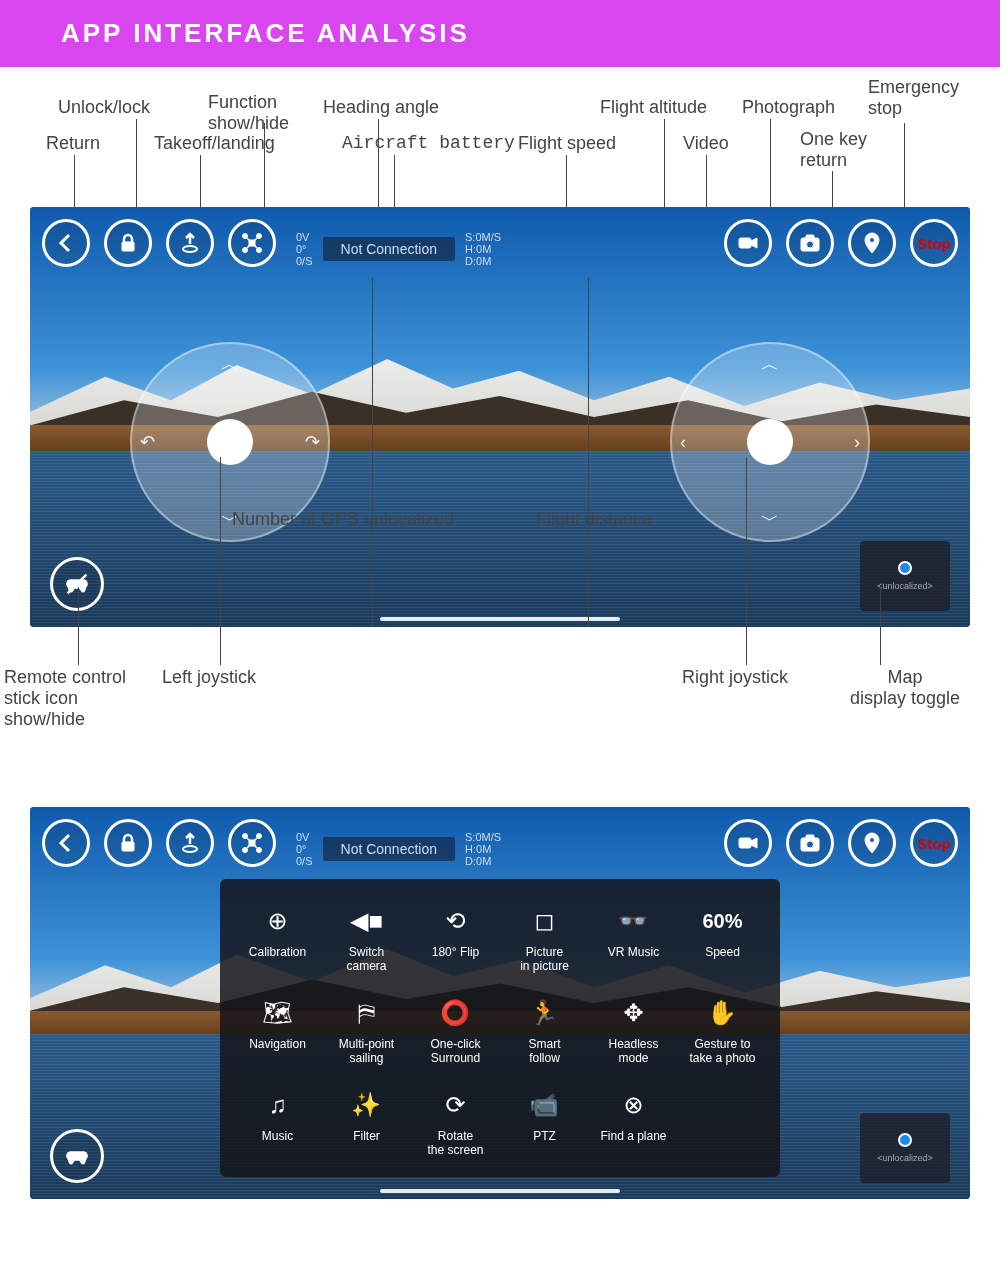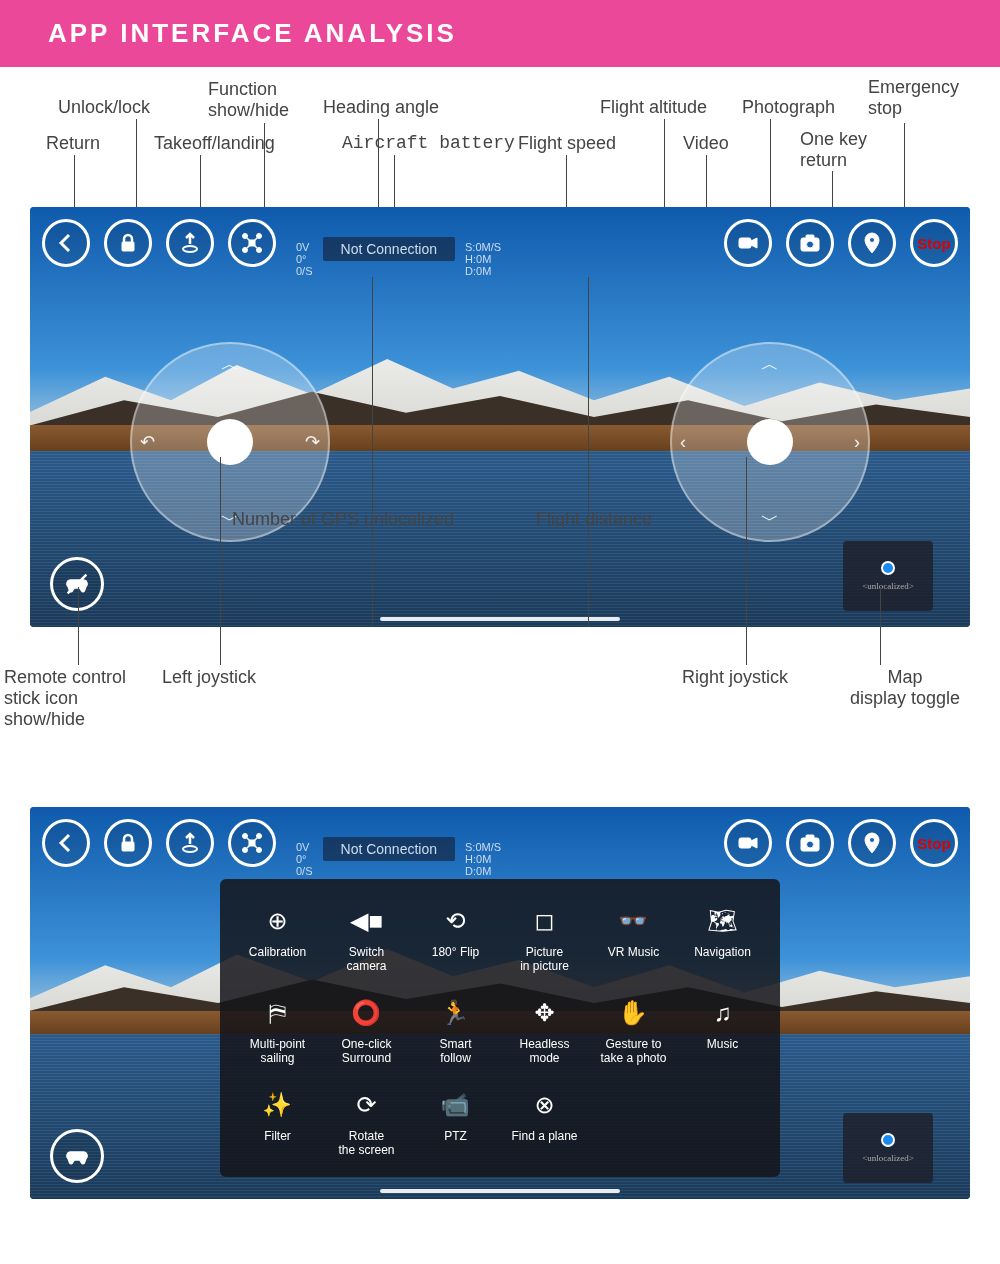--- a/index.html
+++ b/index.html
@@ -3,22 +3,22 @@
 <meta charset="utf-8">
 <style>
 * { margin: 0; padding: 0; box-sizing: border-box; }
 body {
   font-family: -apple-system, "Segoe UI", Arial, sans-serif;
   background: #fff;
   width: 1000px;
   color: #333;
 }
 .header-bar {
-  background: #ec4899;
-  padding: 18px 48px;
+  background: #d946ef;
+  padding: 18px 61px;
   color: #fff;
 }
 .header-title {
   font-size: 26px;
   font-weight: 600;
   letter-spacing: 3px;
 }
 .labels-area {
   position: relative;
   height: 140px;
@@ -68,21 +68,21 @@
   cursor: pointer;
 }
 .circle-btn svg { width: 24px; height: 24px; fill: #fff; stroke: #fff; }
 .stop-btn {
   color: #d00;
   font-weight: bold;
   font-size: 15px;
 }
 .telemetry {
   display: flex;
-  align-items: flex-end;
+  align-items: center;
   margin: 0 10px;
   height: 60px;
 }
 .telemetry-col {
   display: flex;
   flex-direction: column;
   justify-content: space-around;
   font-size: 11px;
   color: #cde;
   padding: 2px 10px;
@@ -123,29 +123,28 @@
   position: absolute;
   bottom: 16px; left: 20px;
   width: 54px; height: 54px;
   border: 3px solid #fff;
   border-radius: 50%;
   display: flex; align-items:center; justify-content:center;
   background: rgba(0,0,0,.1);
 }
 .map-widget {
   position: absolute;
-  bottom: 16px; right: 37px;
+  bottom: 16px; right: 20px;
   width: 90px; height: 70px;
   background: rgba(30,30,40,.8);
   border-radius: 4px;
   display:flex; align-items:center; justify-content:center;
   flex-direction: column;
   color: #aaa;
   font-size: 9px;
-  font-family: Liberation Serif, serif;
 }
 .map-dot { width:14px; height:14px; background:#1a8aef; border:2px solid #fff; border-radius:50%; margin-bottom:6px;}
 .home-indicator {
   position:absolute; bottom:6px; left:50%; transform:translateX(-50%);
   width:240px; height:4px; background:rgba(255,255,255,.9); border-radius:2px;
 }
 .bottom-labels {
   position: relative;
   height: 160px;
   margin: 0 10px;
@@ -186,21 +185,21 @@
 <body>
 
 <div class="header-bar">
   <div class="header-title">APP INTERFACE ANALYSIS</div>
 </div>
 
 <div class="labels-area">
   <div class="label-top" style="left:36px; top:66px;">Return</div>
   <div class="label-top" style="left:48px; top:30px;">Unlock/lock</div>
   <div class="label-top" style="left:144px; top:66px;">Takeoff/landing</div>
-  <div class="label-top" style="left:198px; top:12px; white-space:pre-line;">Function
+  <div class="label-top" style="left:198px; top:25px; white-space:pre-line;">Function
 show/hide</div>
   <div class="label-top" style="left:313px; top:30px;">Heading angle</div>
   <div class="label-top" style="left:332px; top:66px;font-family:Liberation Mono, monospace;">Aircraft battery</div>
   <div class="label-top" style="left:508px; top:66px;text-align:center;">Flight speed</div>
   <div class="label-top" style="left:590px; top:30px;">Flight altitude</div>
   <div class="label-top" style="left:673px; top:66px;">Video</div>
   <div class="label-top" style="left:732px; top:30px;">Photograph</div>
   <div class="label-top" style="left:790px; top:62px; white-space:pre-line;">One key
 return</div>
   <div class="label-top" style="left:858px; top:10px; white-space:pre-line;">Emergency
@@ -443,20 +442,24 @@
       </div>
     <div class="func-item">
         <div class="func-icon">◻</div>
         <span style="white-space:pre-line">Picture
 in picture</span>
       </div>
     <div class="func-item">
         <div class="func-icon">👓</div>
         <span>VR Music</span>
       </div>
+    <div class="func-item">
+        <div class="func-icon" style="font-size:20px;font-weight:bold;">60%</div>
+        <span>Speed</span>
+      </div>
 
     <div class="func-item">
         <div class="func-icon">🗺</div>
         <span>Navigation</span>
       </div>
     <div class="func-item">
         <div class="func-icon">⛿</div>
         <span style="white-space:pre-line">Multi-point
 sailing</span>
       </div>

